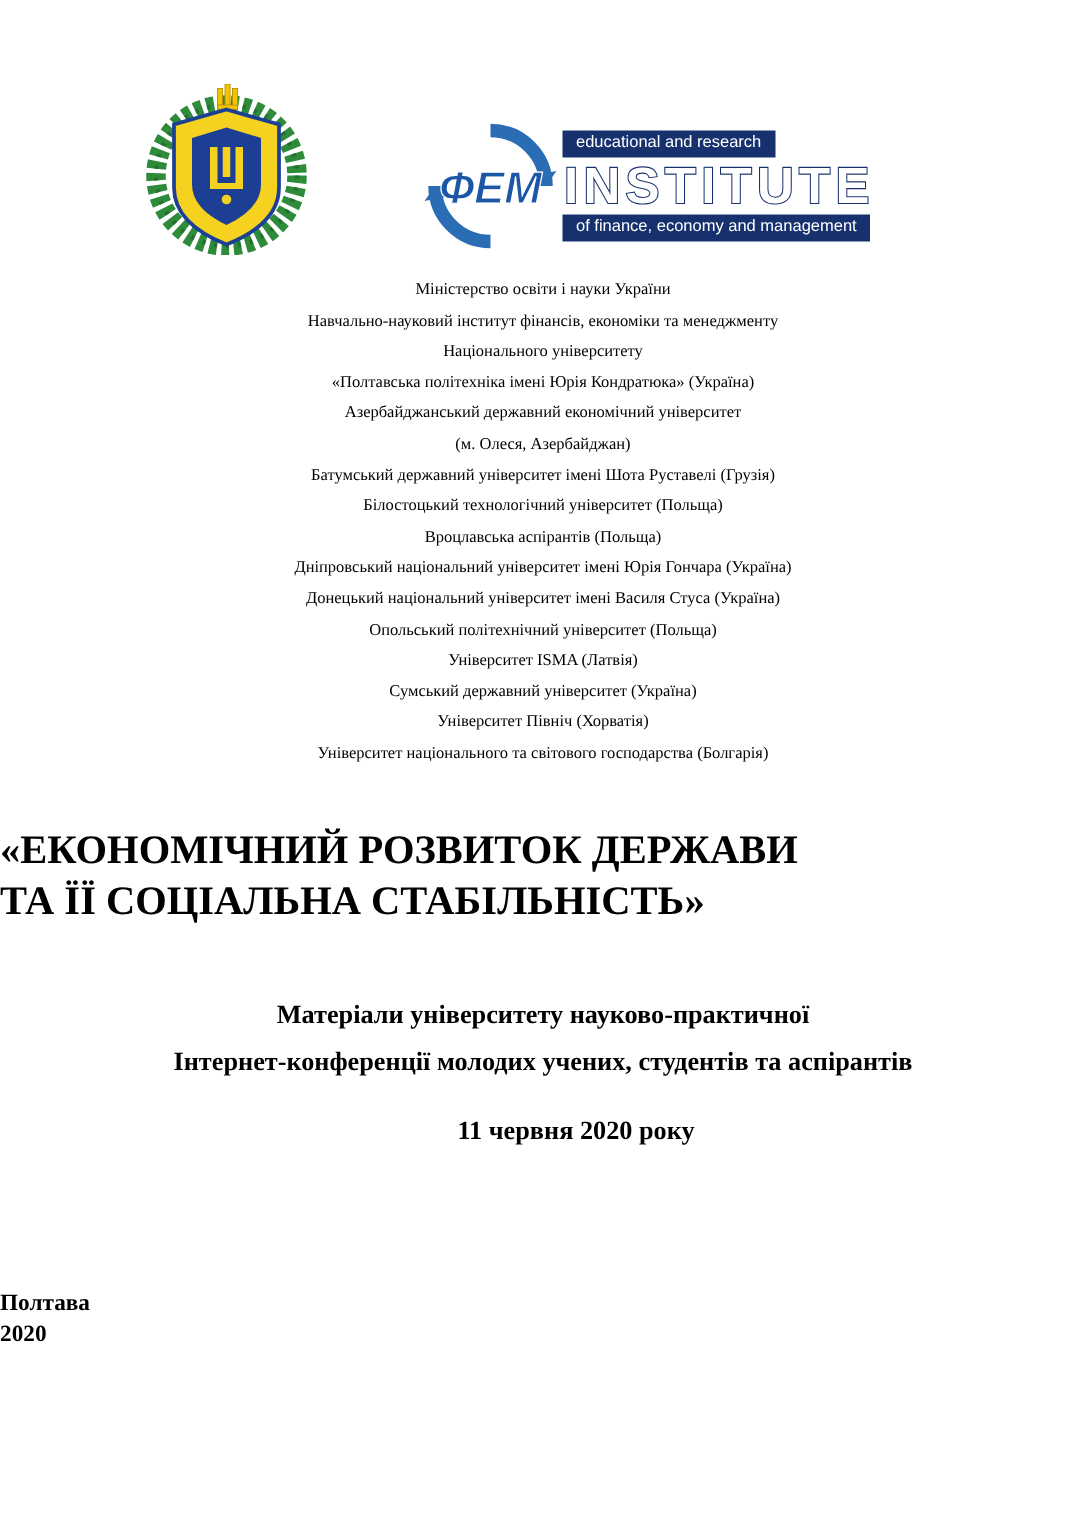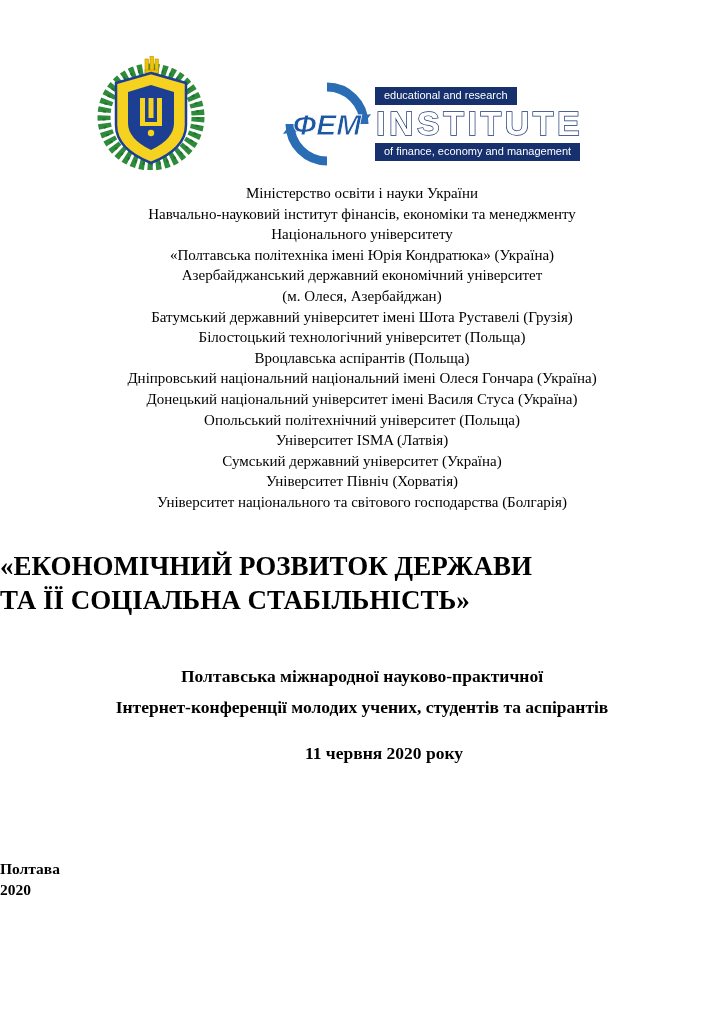--- a/index.html
+++ b/index.html
@@ -63,21 +63,21 @@
 
   
   .orgs {
     position: absolute;
     top: 183px;
     left: 30px;
     right: 30px;
     text-align: center;
   }
   .org-line {
-    font-size: 15px;
+    font-size: 11px;
     line-height: 20.6px;
     color: #000;
     white-space: nowrap;
   }
 
   
   .title {
     position: absolute;
     top: 549px;
     left: 0; right: 0;
@@ -174,36 +174,36 @@
   <div class="orgs">
       <div class="org-line">Міністерство освіти і науки України</div>
       <div class="org-line">Навчально-науковий інститут фінансів, економіки та менеджменту</div>
       <div class="org-line">Національного університету</div>
       <div class="org-line">«Полтавська політехніка імені Юрія Кондратюка» (Україна)</div>
       <div class="org-line">Азербайджанський державний економічний університет</div>
       <div class="org-line">(м. Олеся, Азербайджан)</div>
       <div class="org-line">Батумський державний університет імені Шота Руставелі (Грузія)</div>
       <div class="org-line">Білостоцький технологічний університет (Польща)</div>
       <div class="org-line">Вроцлавська аспірантів (Польща)</div>
-      <div class="org-line">Дніпровський національний національний імені Олеся Гончара (Україна)</div>
+      <div class="org-line">Дніпровський національний університет імені Юрія Гончара (Україна)</div>
       <div class="org-line">Донецький національний університет імені Василя Стуса (Україна)</div>
       <div class="org-line">Опольський політехнічний університет (Польща)</div>
       <div class="org-line">Університет ISMA (Латвія)</div>
       <div class="org-line">Сумський державний університет (Україна)</div>
       <div class="org-line">Університет Північ (Хорватія)</div>
       <div class="org-line">Університет національного та світового господарства (Болгарія)</div>
     </div>
 
   <h1 class="title">
     <span>«ЕКОНОМІЧНИЙ РОЗВИТОК ДЕРЖАВИ</span><br>
     <span>ТА ЇЇ СОЦІАЛЬНА СТАБІЛЬНІСТЬ»</span>
   </h1>
 
   <div class="subtitle">
-    <span>Полтавська міжнародної науково-практичної</span><br>
+    <span>Матеріали університету науково-практичної</span><br>
     <span>Інтернет-конференції молодих учених, студентів та аспірантів</span>
   </div>
 
   <div class="date">11 червня 2020 року</div>
 
   <div class="footer">
     <div>Полтава</div>
     <div>2020</div>
   </div>
 

